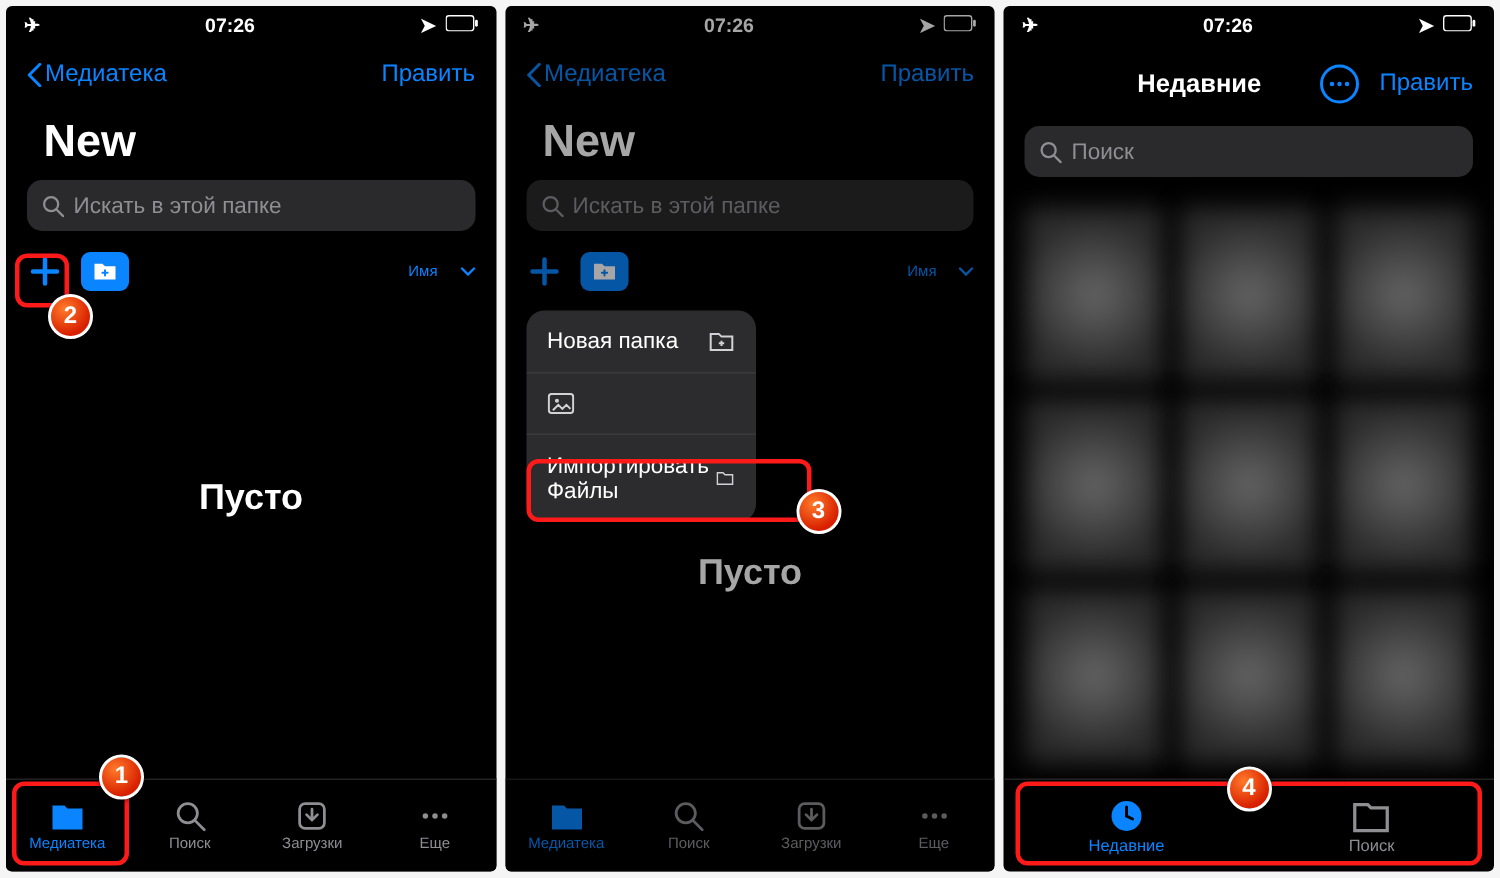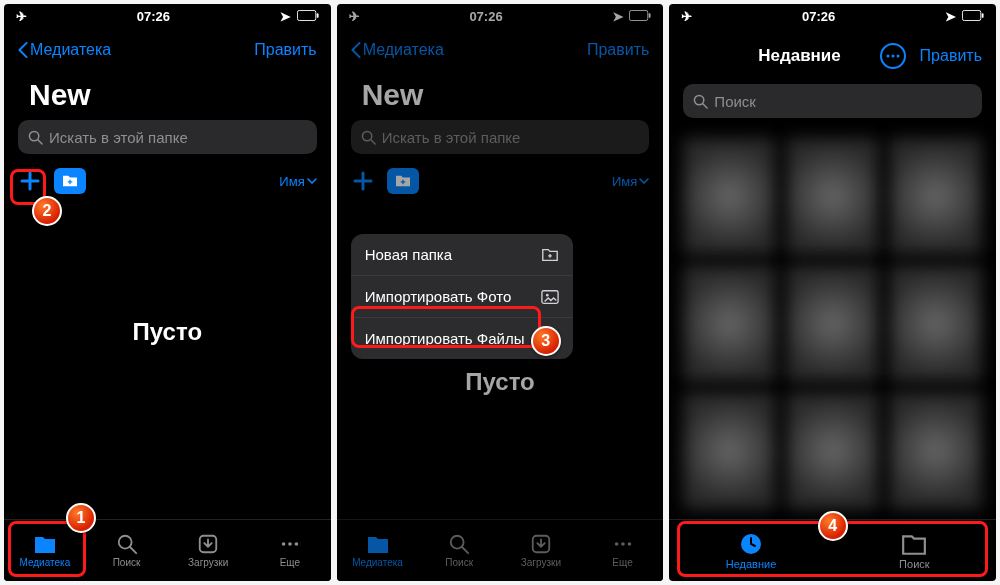--- a/index.html
+++ b/index.html
@@ -41,33 +41,33 @@
   .toolbar {
     display: flex; justify-content: space-between; align-items: center;
     padding: 4px 14px 10px;
   }
   .toolbar-left { display: flex; gap: 12px; align-items: center; }
   .iconbtn-plain { color: #0a84ff; display:flex; align-items:center; }
   .iconbtn-filled {
     background: #0a84ff; width: 32px; height: 26px; border-radius: 6px;
     display:flex; align-items:center; justify-content:center;
   }
-  .sortbtn { color: #0a84ff; font-size: 13px; display:flex; align-items:center; gap:2px;}
+  .sortbtn { color: #0a84ff; font-size: 10px; display:flex; align-items:center; gap:15px;}
   .content { flex:1; display:flex; align-items:center; justify-content:center; position:relative; }
   .empty { font-size: 24px; font-weight: 700; margin-top: -60px;}
   .tabbar {
     height: 62px; border-top: 1px solid #222;
     display: flex; background:#000;
   }
   .tab { flex:1; display:flex; flex-direction:column; align-items:center; justify-content:center; gap:2px; color:#8e8e93; font-size:10px;}
   .tab.active { color:#0a84ff; }
   .tab svg { width:24px; height:22px; }
   
   .menu {
-    position: absolute; left: 14px; top: 230px; width: 222px;
+    position: absolute; left: 14px; top: 203px; width: 153px;
     background: #2c2c2e; border-radius: 12px; overflow:hidden;
     color:#fff; font-size:15px;
   }
   .menu-item { display:flex; justify-content:space-between; align-items:center; padding: 12px 14px; border-bottom:1px solid #3a3a3c;}
   .menu-item:last-child{border-bottom:none;}
   .menu-item svg{color:#d1d1d6;}
   
   .navbar3 { height:56px; display:flex; justify-content:flex-end; align-items:center; padding:0 14px; gap:14px;}
   .navbar3 .ttl { font-size:17px; font-weight:600; margin-right:auto; margin-left:auto; padding-left:50px;}
   .ellipsis { width:26px; height:26px; border:2px solid #0a84ff; border-radius:50%; display:flex; align-items:center; justify-content:center; color:#0a84ff;}
@@ -278,21 +278,20 @@
 
   <div class="menu" style="z-index:20;">
     <div class="menu-item">
       <span>Новая папка</span>
       <svg width="18" height="16" viewBox="0 0 20 16">
           <path d="M2 2h6l2 2h8v10H2z" stroke="#d1d1d6" stroke-width="1.5" fill="none"></path>
           <path d="M10 7v4M8 9h4" stroke="#d1d1d6" stroke-width="1.5"></path>
         </svg>
     </div>
     <div class="menu-item">
-      <span>Импортировать Фото</span>
       <svg width="18" height="16" viewBox="0 0 20 16">
           <rect x="1" y="1" width="18" height="14" rx="2" stroke="#d1d1d6" stroke-width="1.5" fill="none"></rect>
           <circle cx="7" cy="6" r="1.5" fill="#d1d1d6"></circle>
           <path d="M4 13l4-4 3 3 3-3 3 3" stroke="#d1d1d6" stroke-width="1.5" fill="none"></path>
         </svg>
     </div>
     <div class="menu-item">
       <span>Импортировать Файлы</span>
       <svg width="18" height="16" viewBox="0 0 20 16">
           <path d="M2 2h6l2 2h8v10H2z" stroke="#d1d1d6" stroke-width="1.5" fill="none"></path>

